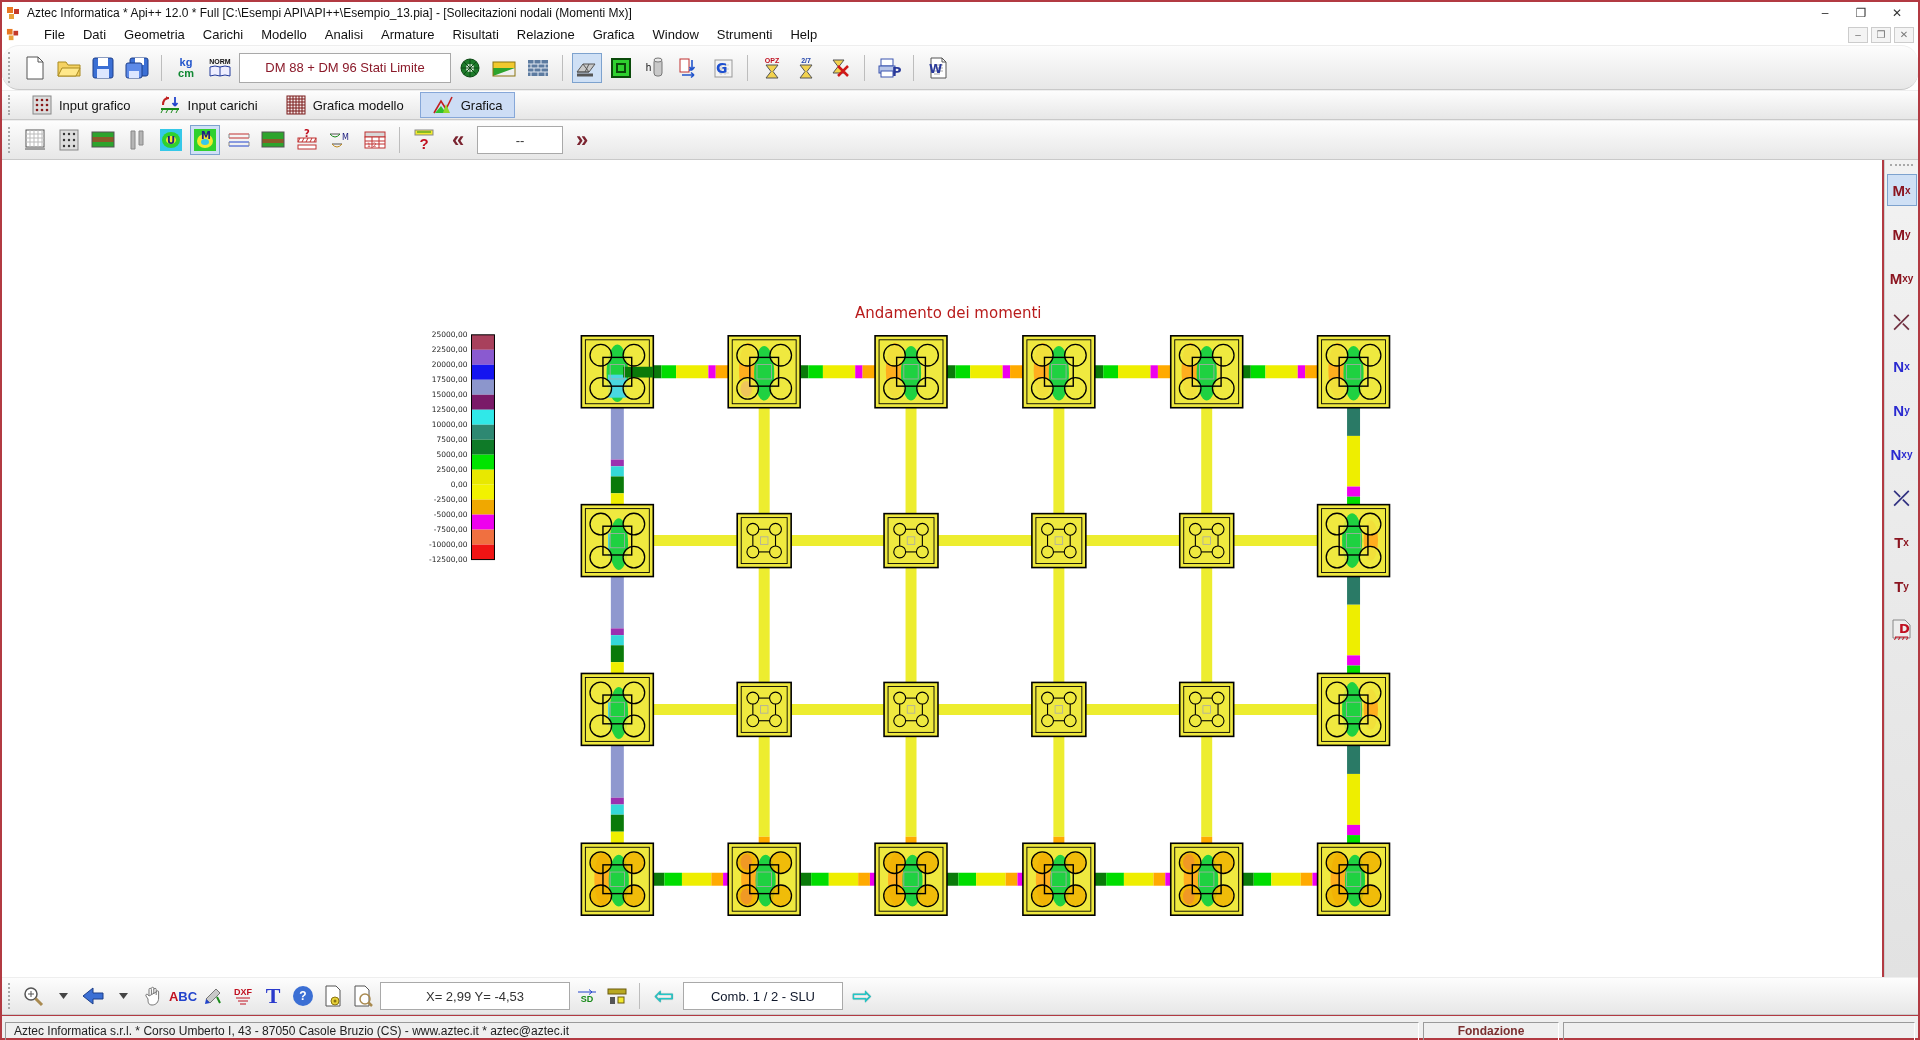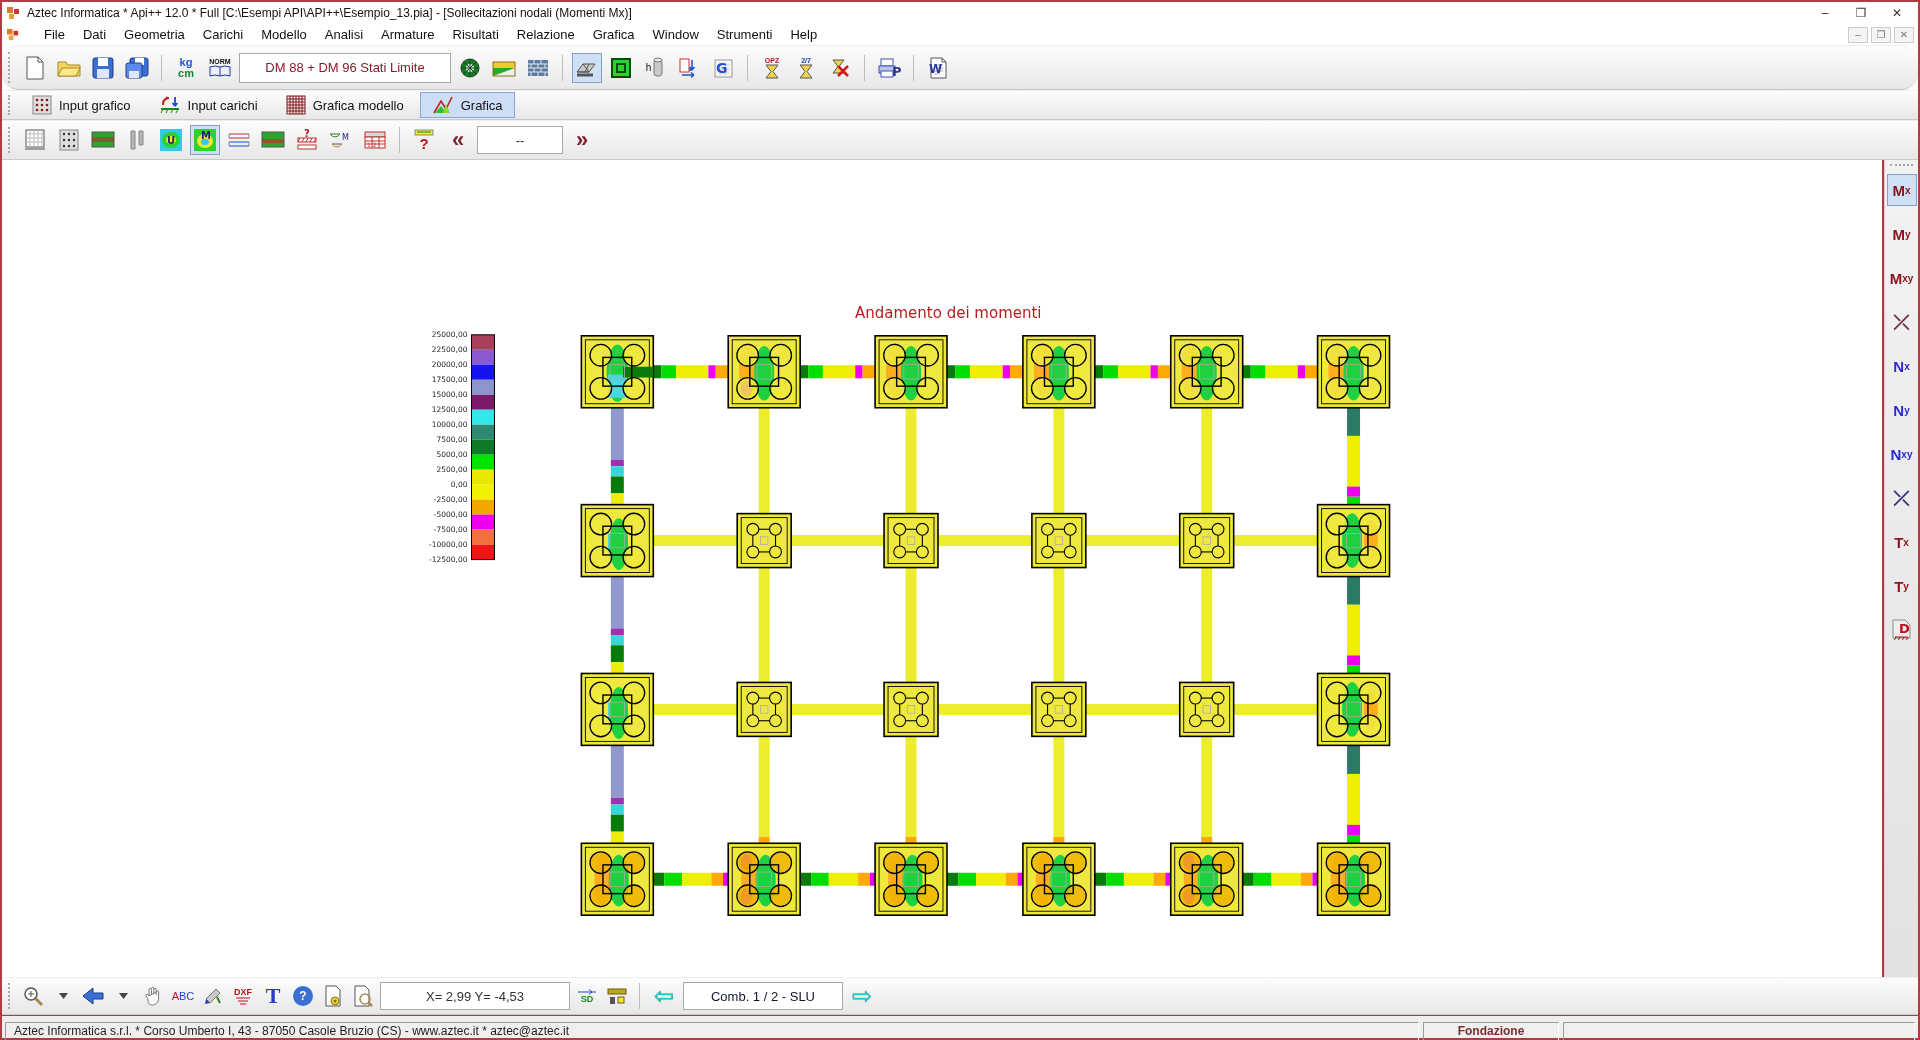--- a/index.html
+++ b/index.html
@@ -906,21 +906,21 @@
         <svg width="9" height="6" viewBox="0 0 9 6">
           <path d="M0 0h9L4.5 6z" fill="#444"></path>
         </svg>
       </div>
     <div class="tbtn small">
         <svg width="18" height="20" viewBox="0 0 18 20">
           <path d="M5 9V3.5a1.2 1.2 0 012.4 0V8m0-5.5a1.2 1.2 0 012.4 0V8m0-4.5a1.2 1.2 0 012.4 0V9m0-3a1.2 1.2 0 012.4 0v6c0 4-2.5 7-6.5 7S4 16 4 13l-2-3c-.8-1.2.8-2.6 1.8-1.4L5 10z" fill="#fff" stroke="#777"></path>
         </svg>
       </div>
     <div class="tbtn small">
-        <span style="font-size:11px;font-weight:normal;"><span style="color:#c01020;">A</span><span style="color:#2244cc;">B</span><span style="color:#2244cc;">C</span></span>
+        <span style="font-size:13px;font-weight:bold;"><span style="color:#c01020;">A</span><span style="color:#2244cc;">B</span><span style="color:#2244cc;">C</span></span>
       </div>
     <div class="tbtn small">
         <svg width="20" height="20" viewBox="0 0 20 20">
           <path d="M3 13L13 3l4 4-10 10z" fill="#c9c9c9" stroke="#777"></path>
           <path d="M3 13l-1 5 5-1z" fill="#2244cc"></path>
           <path d="M14 11l3 6" stroke="#1a8a1a" stroke-width="2"></path>
         </svg>
       </div>
     <div class="tbtn small">
         <div class="stack">

